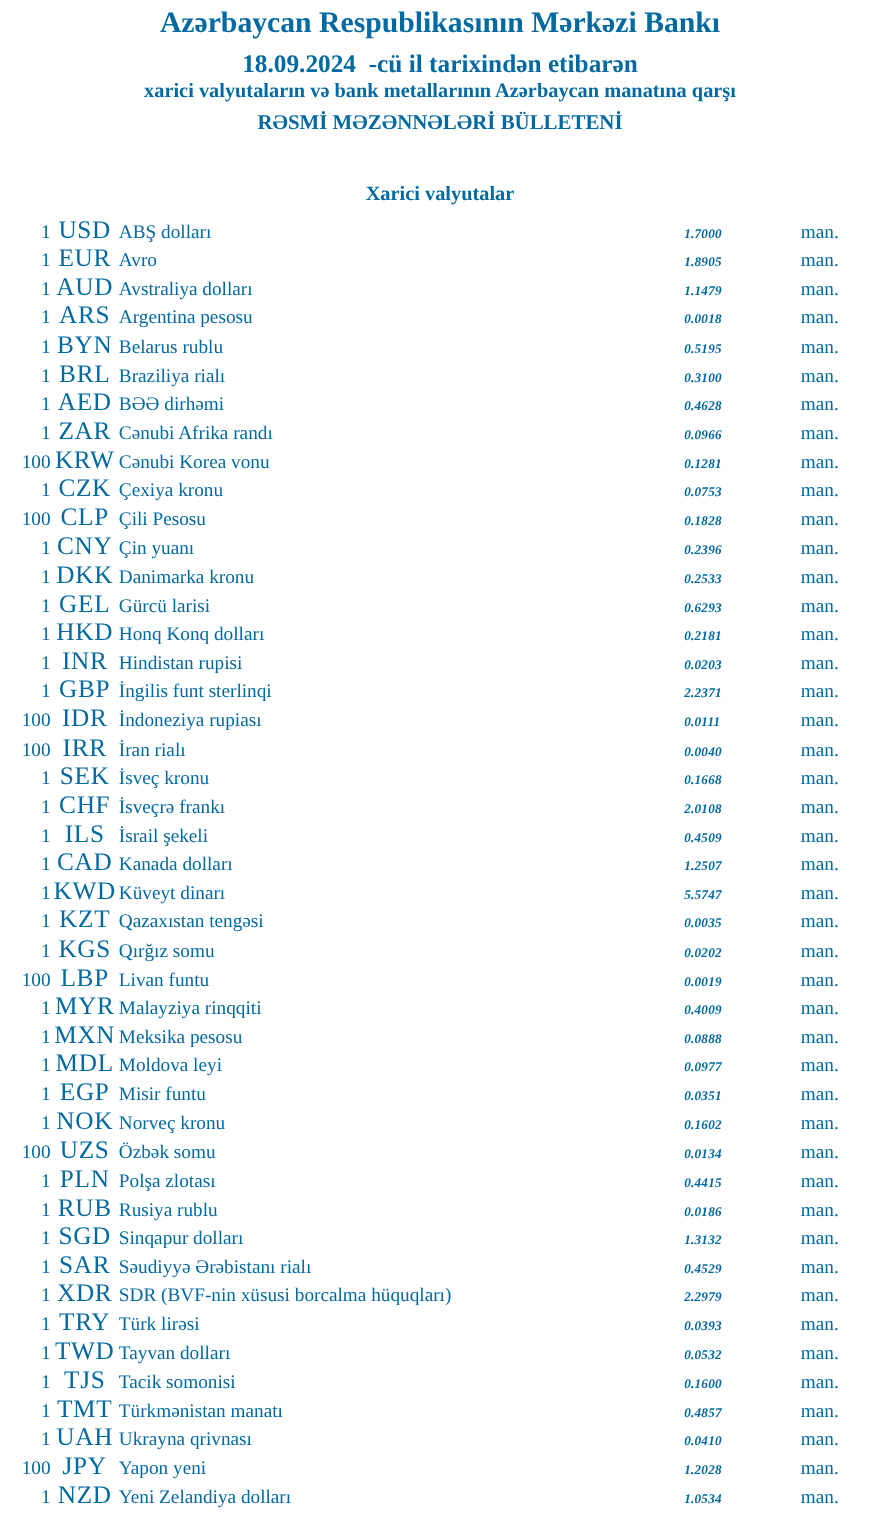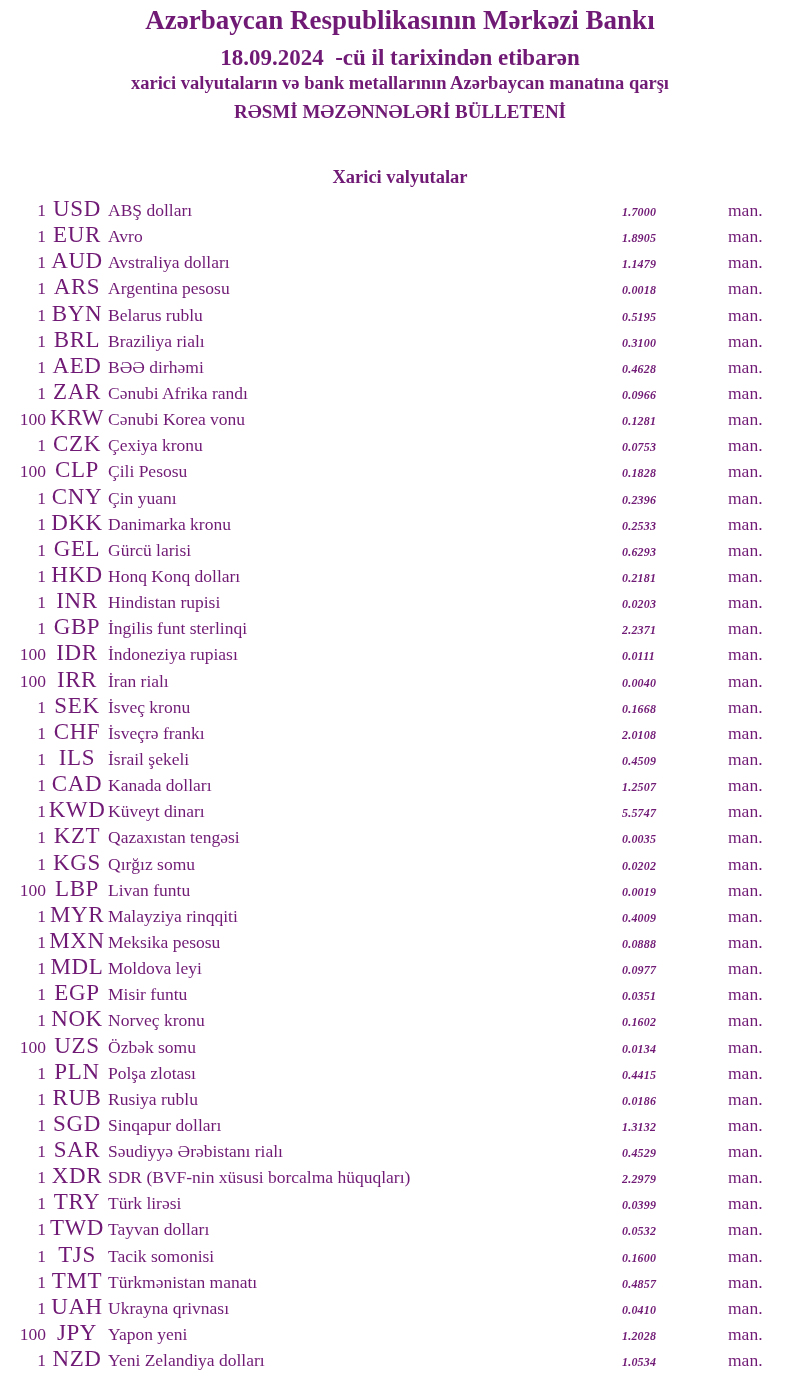--- a/index.html
+++ b/index.html
@@ -5,21 +5,21 @@
   html, body {
     margin: 0;
     padding: 0;
     background: #ffffff;
   }
   .doc {
     position: relative;
     width: 800px;
     height: 1377px;
     background: #ffffff;
-    color: #701a75;
+    color: #0369a1;
     font-family: "Liberation Serif", "DejaVu Serif", serif;
     overflow: hidden;
   }
   .hdr-line {
     position: absolute;
     left: 0;
     right: 0;
     text-align: center;
     font-weight: 700;
     white-space: pre-wrap;
@@ -392,21 +392,21 @@
       <span class="cell-code">XDR</span>
       <span class="cell-name">SDR (BVF-nin xüsusi borcalma hüquqları)</span>
       <span class="cell-rate">2.2979</span>
       <span class="cell-unit">man.</span>
     </div>
 
     <div class="row">
       <span class="cell-qty">1</span>
       <span class="cell-code">TRY</span>
       <span class="cell-name">Türk lirəsi</span>
-      <span class="cell-rate">0.0399</span>
+      <span class="cell-rate">0.0393</span>
       <span class="cell-unit">man.</span>
     </div>
 
     <div class="row">
       <span class="cell-qty">1</span>
       <span class="cell-code">TWD</span>
       <span class="cell-name">Tayvan dolları</span>
       <span class="cell-rate">0.0532</span>
       <span class="cell-unit">man.</span>
     </div>

